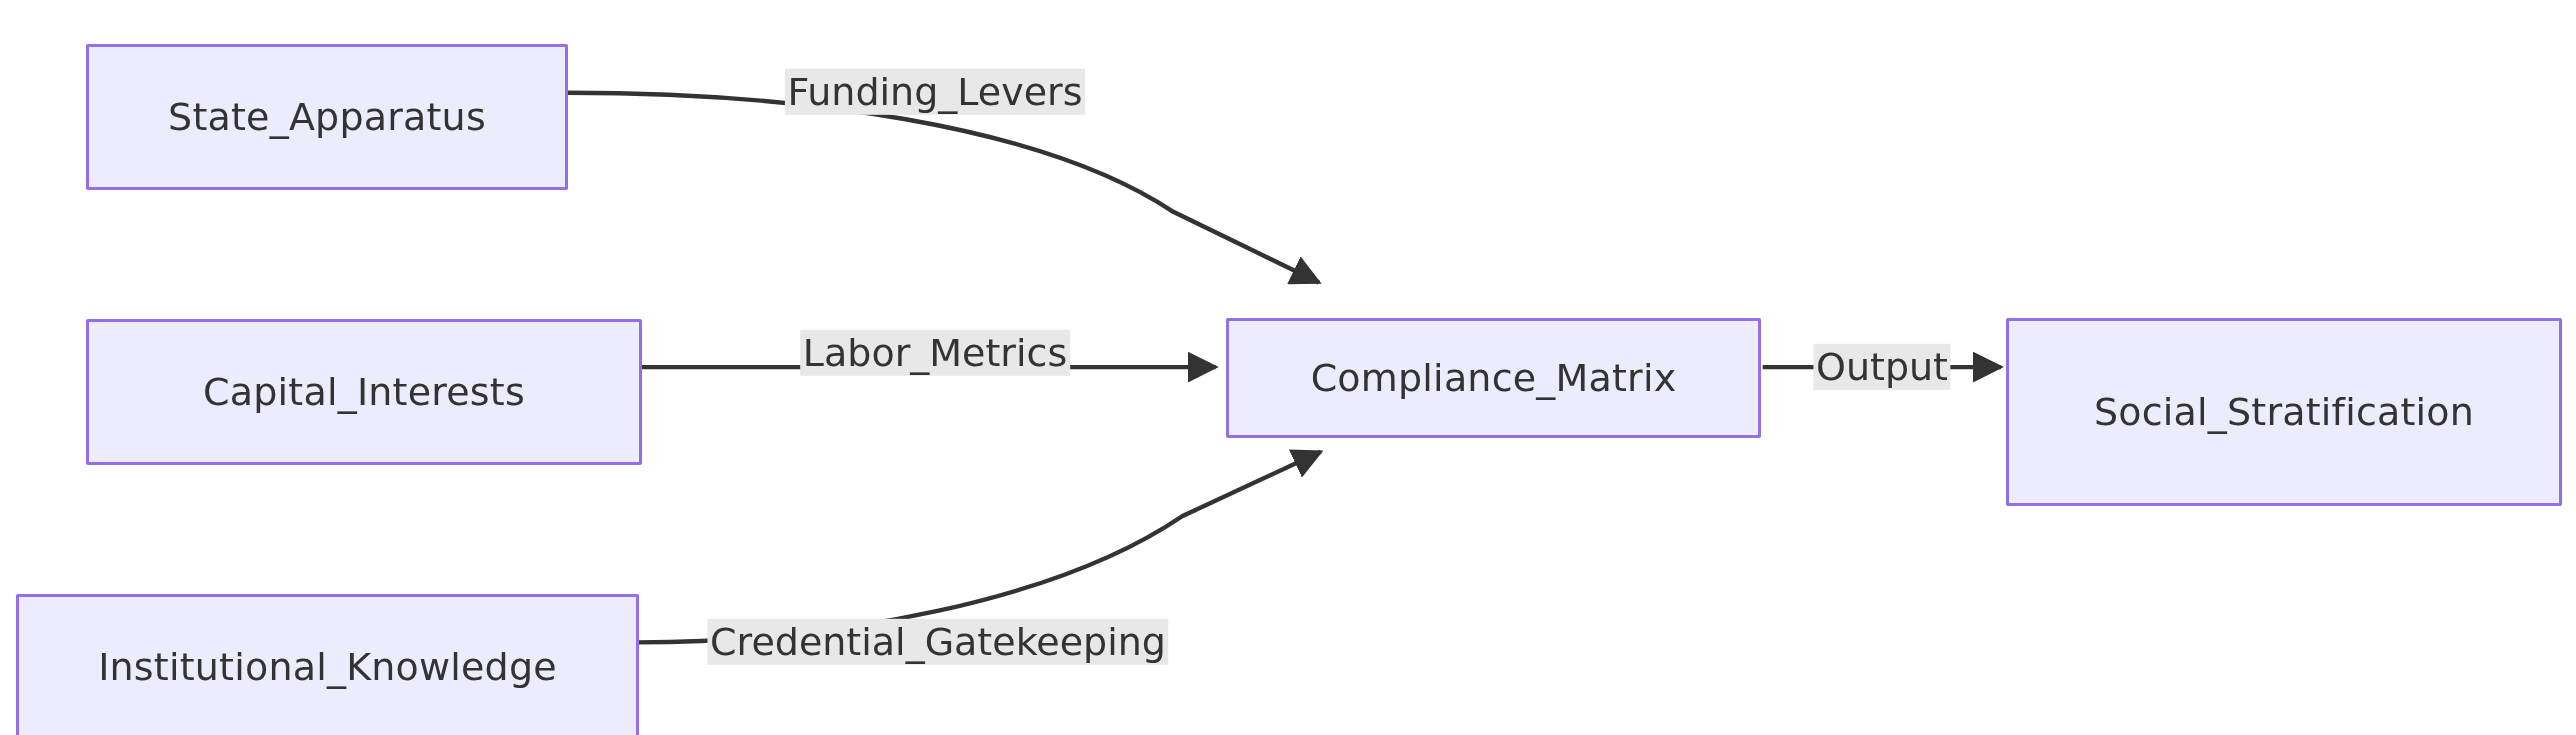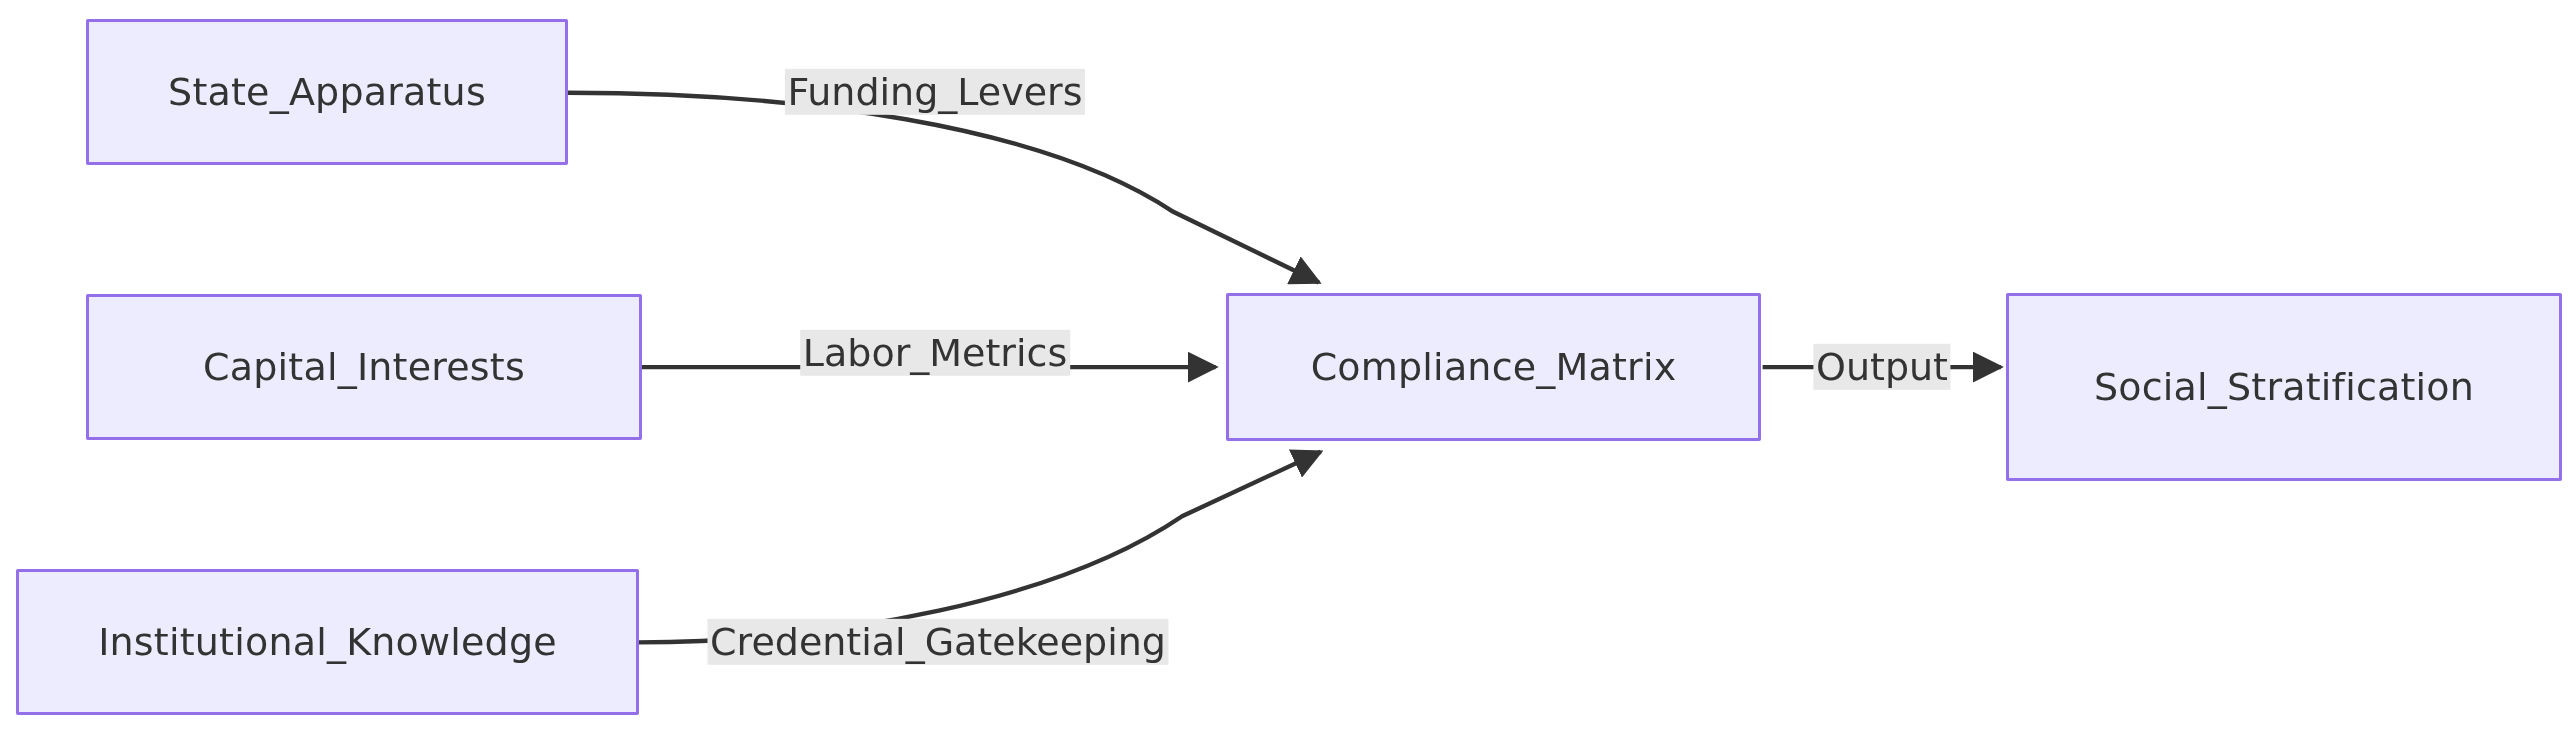--- a/index.html
+++ b/index.html
@@ -28,20 +28,21 @@
   }
   .node {
     position: absolute;
     box-sizing: border-box;
     background: #ececfe;
     border: 3.5px solid #9370ea;
     border-radius: 1.8px;
     display: flex;
     align-items: center;
     justify-content: center;
+    margin-top: 25px;
   }
   .node-label {
     font-size: 38px;
     color: #333333;
     letter-spacing: 0.2px;
     white-space: nowrap;
     line-height: 1;
   }
   .edge-label {
     position: absolute;
@@ -80,21 +81,21 @@
   </div>
 
   <div class="node" style="left:86px; top:294px; width:556px; height:146px;">
     <span class="node-label">Capital_Interests</span>
   </div>
 
   <div class="node" style="left:16px; top:569px; width:623px; height:146px;">
     <span class="node-label">Institutional_Knowledge</span>
   </div>
 
-  <div class="node" style="left:1226px; top:293px; width:535px; height:148px;">
+  <div class="node" style="left:1226px; top:293px; width:535px; height:120px;">
     <span class="node-label">Compliance_Matrix</span>
   </div>
 
   <div class="node" style="left:2006px; top:293px; width:556px; height:188px;justify-content:center;">
     <span class="node-label">Social_Stratification</span>
   </div>
 
   <div class="edge-label" style="left:935px; top:92px;">Funding_Levers</div>
 
   <div class="edge-label" style="left:935px; top:353px;">Labor_Metrics</div>

